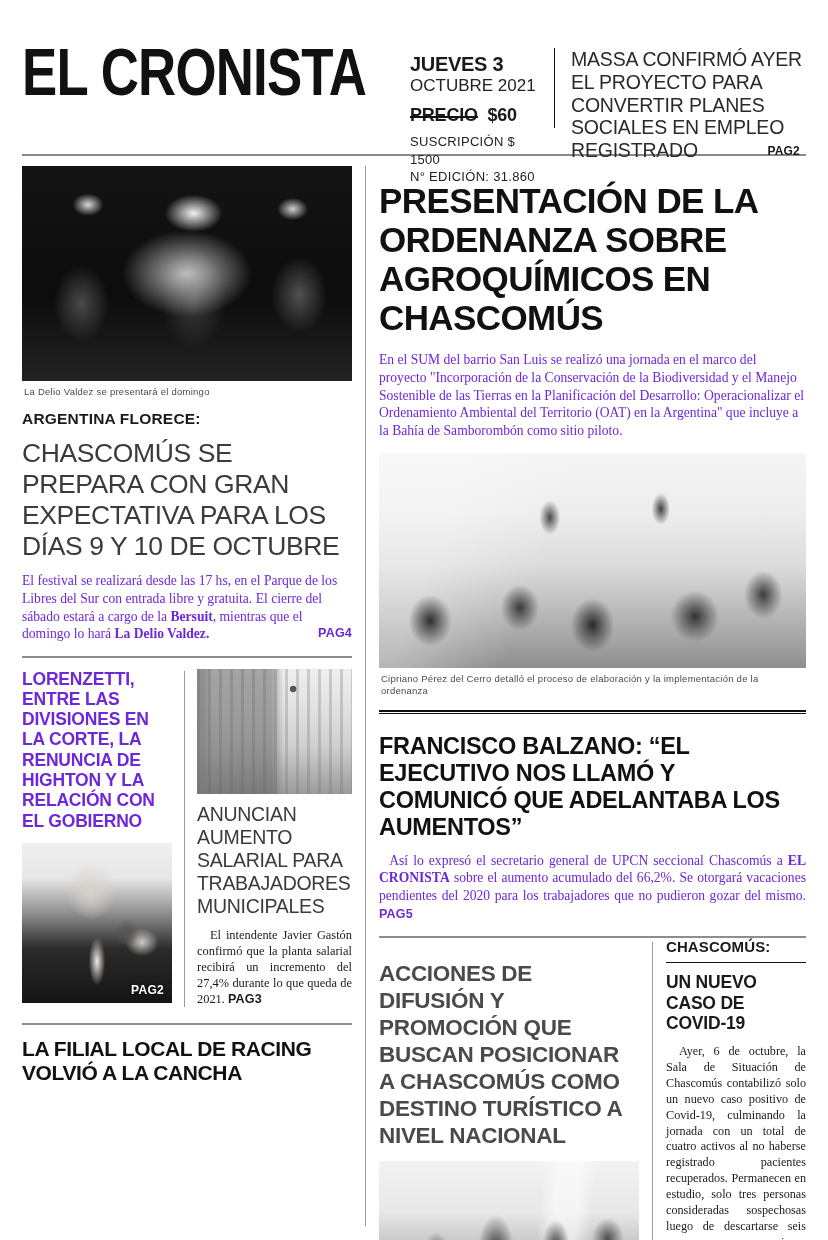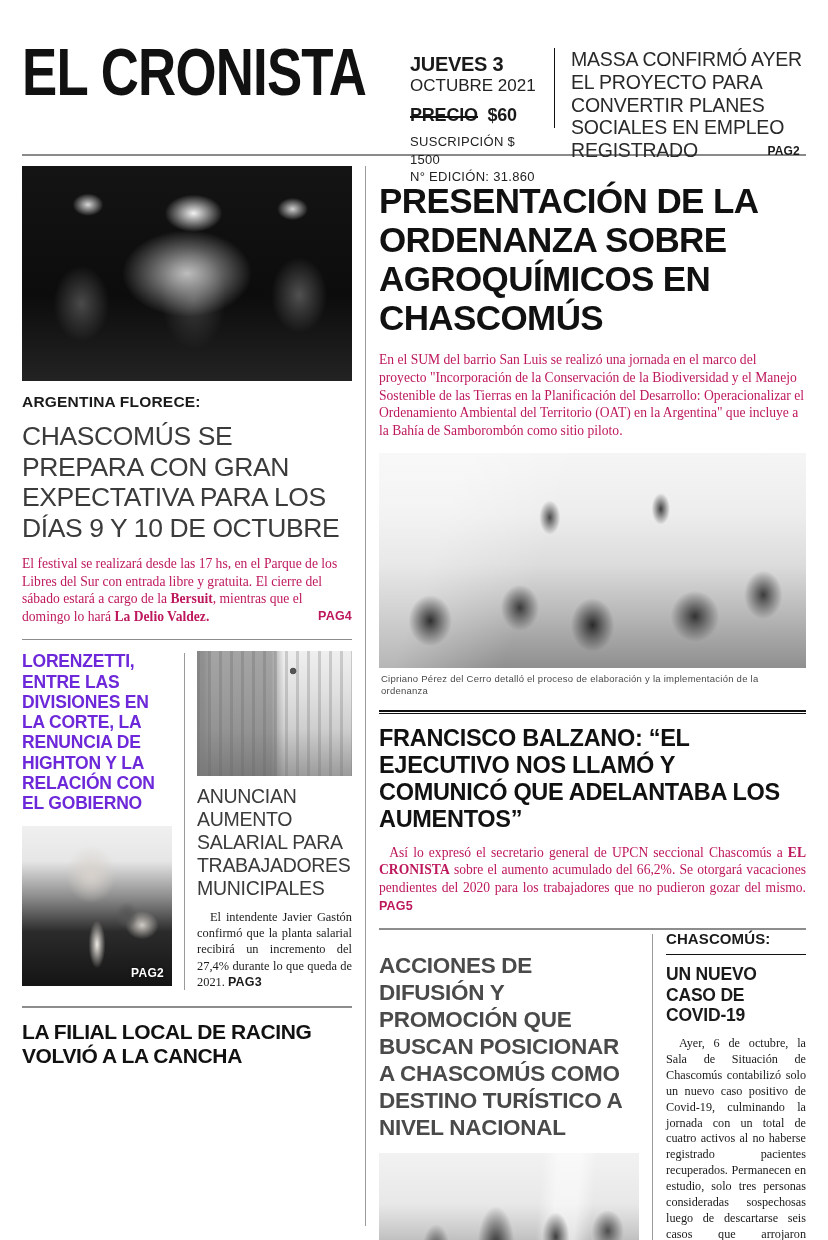--- a/index.html
+++ b/index.html
@@ -160,21 +160,21 @@
   }
   .head-light{
     font-size:26.5px; font-weight:normal; letter-spacing:-0.4px;
     line-height:1.16; color:#3b3b3b; margin-top:10px;
   }
   .head-bold{
     font-weight:bold; letter-spacing:-0.4px; color:#111;
   }
   .deck{
     font-family:"Liberation Serif", serif;
-    font-size:13.6px; line-height:1.30; margin-top:11px; color:#be185d;
+    font-size:13.6px; line-height:1.30; margin-top:11px; color:#6d28d9;
   }
   .deck b{ font-weight:bold; }
   .pag{ font-family:"Liberation Sans",sans-serif; font-weight:bold; font-size:12.5px; letter-spacing:0.2px;}
   .rule-thin{ height:1.6px; background:#8d8d8d; margin:13px 0 0 0; }
   .rule-dbl{ border-top:2px solid #111; border-bottom:1px solid #111; height:4px; margin:13px 0 0 0; }
 
   
   .sub2{ display:flex; margin-top:11px; }
   .sub2 .s-l{ width:150px; }
   .sub2 .s-sep{ width:1px; background:#9a9a9a; margin:2px 12px 0 12px; }
@@ -191,21 +191,21 @@
     font-size:12.4px; line-height:1.30; text-align:justify; margin-top:9px; text-indent:13px;
   }
 
   
   .head-main{
     font-size:35px; font-weight:bold; line-height:1.11; letter-spacing:-0.6px; color:#111;
     margin-top:16px;
   }
   .head-mid{
     font-size:23.5px; font-weight:bold; line-height:1.14; letter-spacing:-0.3px; color:#111;
-    margin-top:11px;
+    margin-top:19px;
   }
   .head-tour{
     font-size:22.5px; font-weight:bold; line-height:1.20; letter-spacing:-0.3px; color:#4a4a4a;
     margin-top:22px;
   }
 
   
   .rbot{ display:flex; margin-top:0; }
   .rbot .rb-l{ flex:1; }
   .rbot .rb-sep{ width:1px; background:#9a9a9a; margin:4px 13px 0 13px; }
@@ -243,20 +243,21 @@
     </div>
   </div>
 
   <div class="rule-full"></div>
 
   <div class="body">
 
     <div class="col-left">
 
       <div class="photo ph-concert" style="height:215px"></div>
+      <div class="cap">La Delio Valdez se presentará el domingo</div>
 
       <div class="kicker">ARGENTINA FLORECE:</div>
       <div class="head-light">CHASCOMÚS SE PREPARA CON GRAN EXPECTATIVA PARA LOS DÍAS 9 Y 10 DE OCTUBRE</div>
       <div class="deck"><span>El festival se realizará desde las 17 hs, en el Parque de los Libres del Sur con entrada libre y gratuita. El cierre del sábado estará a cargo de la </span><b>Bersuit</b><span>, mientras que el domingo lo hará </span><b>La Delio Valdez.</b> <span class="pag" style="float:right">PAG4</span></div>
 
       <div class="rule-thin"></div>
 
       <div class="sub2">
         <div class="s-l">
           <div class="head-bold-sm">LORENZETTI, ENTRE LAS DIVISIONES EN LA CORTE, LA RENUNCIA DE HIGHTON Y LA RELACIÓN CON EL GOBIERNO</div>

